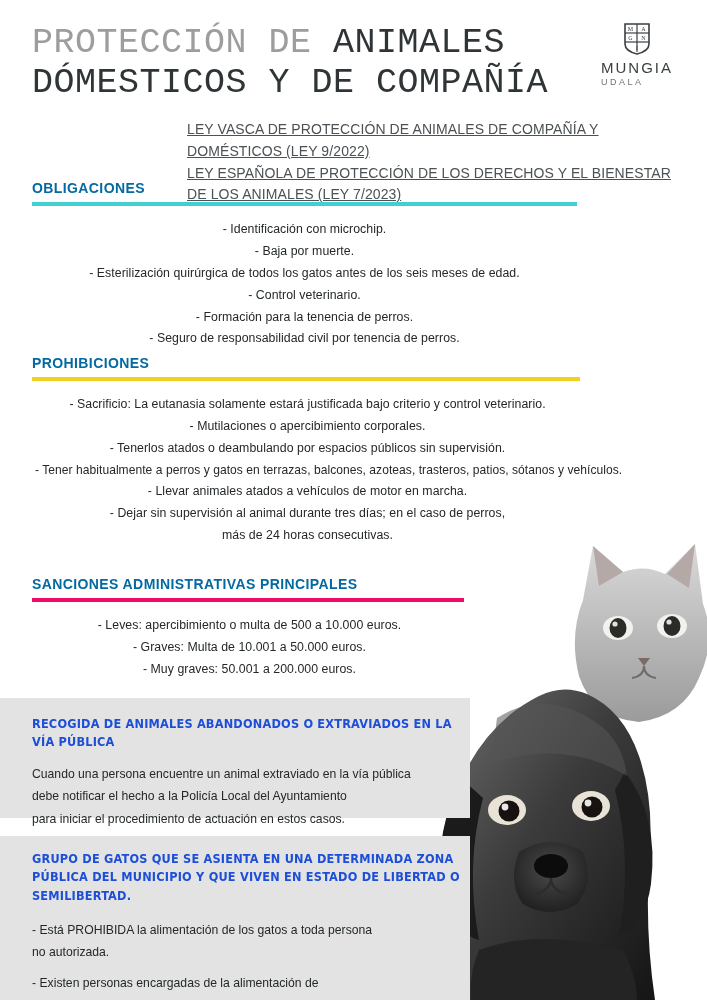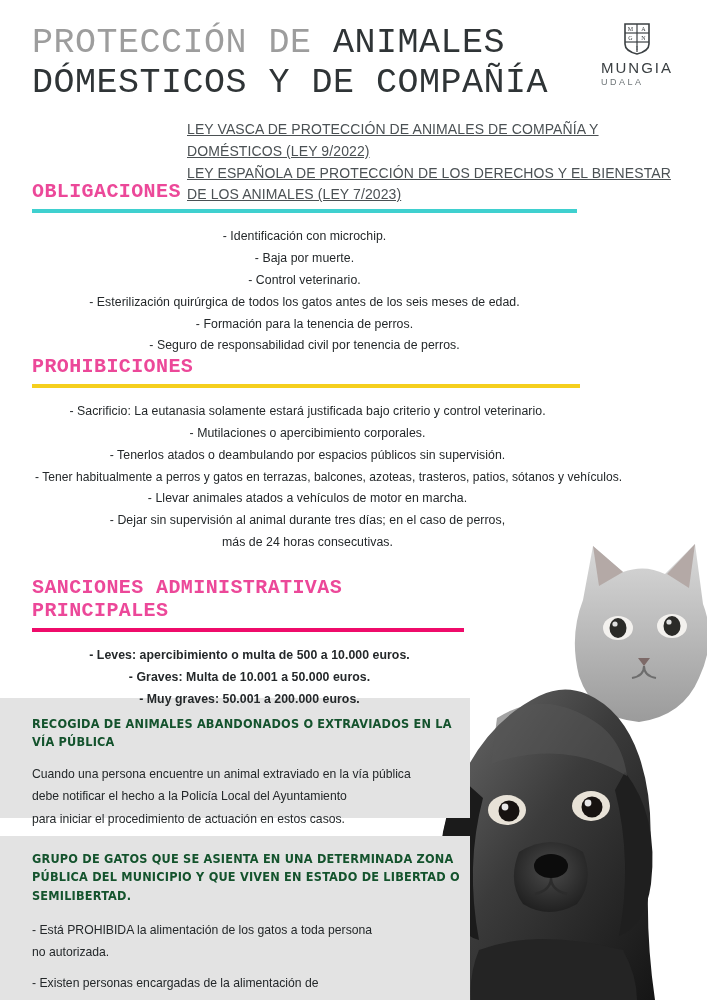--- a/index.html
+++ b/index.html
@@ -68,25 +68,25 @@
     font-size: 15px; letter-spacing: 2px; color: #3b4043;
     margin-top: 3px; font-weight: 400;
   }
   .brand-sub {
     font-size: 9px; letter-spacing: 2.5px; color: #6d7477; margin-top: 1px;
   }
 
   
   .section { position: absolute; z-index: 3; }
   .sec-title {
-    font-family: Liberation Mono, monospace;
+    font-family: Liberation Sans, sans-serif;
     font-weight: 700;
-    font-size: 20px;
+    font-size: 14px;
     letter-spacing: 0.4px;
-    color: #ec4899;
+    color: #0369a1;
     text-transform: uppercase;
   }
   .rule { height: 4px; margin-top: 6px; }
   .rule-teal    { background: #3fd0cf; }
   .rule-yellow  { background: #f5cf1d; }
   .rule-pink    { background: #ef0b6a; }
 
   .items { margin-top: 13px; text-align: center; }
   .item {
     color: #24282a;
@@ -102,21 +102,21 @@
     left: 0;
     background: #e3e3e3;
     z-index: 2;
   }
   .panel-inner { position: absolute; z-index: 3; }
   .panel-title {
     font-family: "DejaVu Sans Condensed", "Liberation Sans", sans-serif;
     font-weight: 700;
     font-size: 12.6px;
     letter-spacing: 0.2px;
-    color: #14532d;
+    color: #1d4ed8;
     text-transform: uppercase;
     line-height: 1.45;
   }
   .panel-body { margin-top: 11px; }
   .panel-line {
     color: #24282a;
     font-size: 12.2px;
     line-height: 1.85;
   }
 </style>
@@ -213,22 +213,22 @@
       <div>LEY ESPAÑOLA DE PROTECCIÓN DE LOS DERECHOS Y EL BIENESTAR DE LOS ANIMALES (LEY 7/2023)</div>
     </div>
   </div>
 
   <div class="section" style="top:180px; left:32px; width:545px;">
     <div class="sec-title">OBLIGACIONES</div>
     <div class="rule rule-teal"></div>
     <div class="items">
       <div class="item">- Identificación con microchip.</div>
       <div class="item">- Baja por muerte.</div>
+      <div class="item">- Esterilización quirúrgica de todos los gatos antes de los seis meses de edad.</div>
       <div class="item">- Control veterinario.</div>
-      <div class="item">- Esterilización quirúrgica de todos los gatos antes de los seis meses de edad.</div>
       <div class="item">- Formación para la tenencia de perros.</div>
       <div class="item">- Seguro de responsabilidad civil por tenencia de perros.</div>
     </div>
   </div>
 
   <div class="section" style="top:355px; left:32px; width:548px;">
     <div class="sec-title">PROHIBICIONES</div>
     <div class="rule rule-yellow"></div>
     <div class="items" style="margin-left:3px;">
       <div class="item">- Sacrificio: La eutanasia solamente estará justificada bajo criterio y control veterinario.</div>
@@ -237,21 +237,21 @@
       <div class="item" style="font-size:12.05px;">- Tener habitualmente a perros y gatos en terrazas, balcones, azoteas, trasteros, patios, sótanos y vehículos.</div>
       <div class="item">- Llevar animales atados a vehículos de motor en marcha.</div>
       <div class="item">- Dejar sin supervisión al animal durante tres días; en el caso de perros,</div>
       <div class="item">  más de 24 horas consecutivas.</div>
     </div>
   </div>
 
   <div class="section" style="top:576px; left:32px; width:432px;">
     <div class="sec-title">SANCIONES ADMINISTRATIVAS PRINCIPALES</div>
     <div class="rule rule-pink"></div>
-    <div class="items" style="margin-left:3px;font-weight:bold;">
+    <div class="items" style="margin-left:3px;">
       <div class="item">- Leves: apercibimiento o multa de 500 a 10.000 euros.</div>
       <div class="item">- Graves: Multa de 10.001 a 50.000 euros.</div>
       <div class="item">- Muy graves: 50.001 a 200.000 euros.</div>
     </div>
   </div>
 
   <div class="panel" style="top:698px; height:120px; width:470px;"></div>
   <div class="panel-inner" style="top:715px; left:32px; width:440px;">
     <div class="panel-title">RECOGIDA DE ANIMALES ABANDONADOS O  EXTRAVIADOS EN LA VÍA PÚBLICA</div>
     <div class="panel-body">

